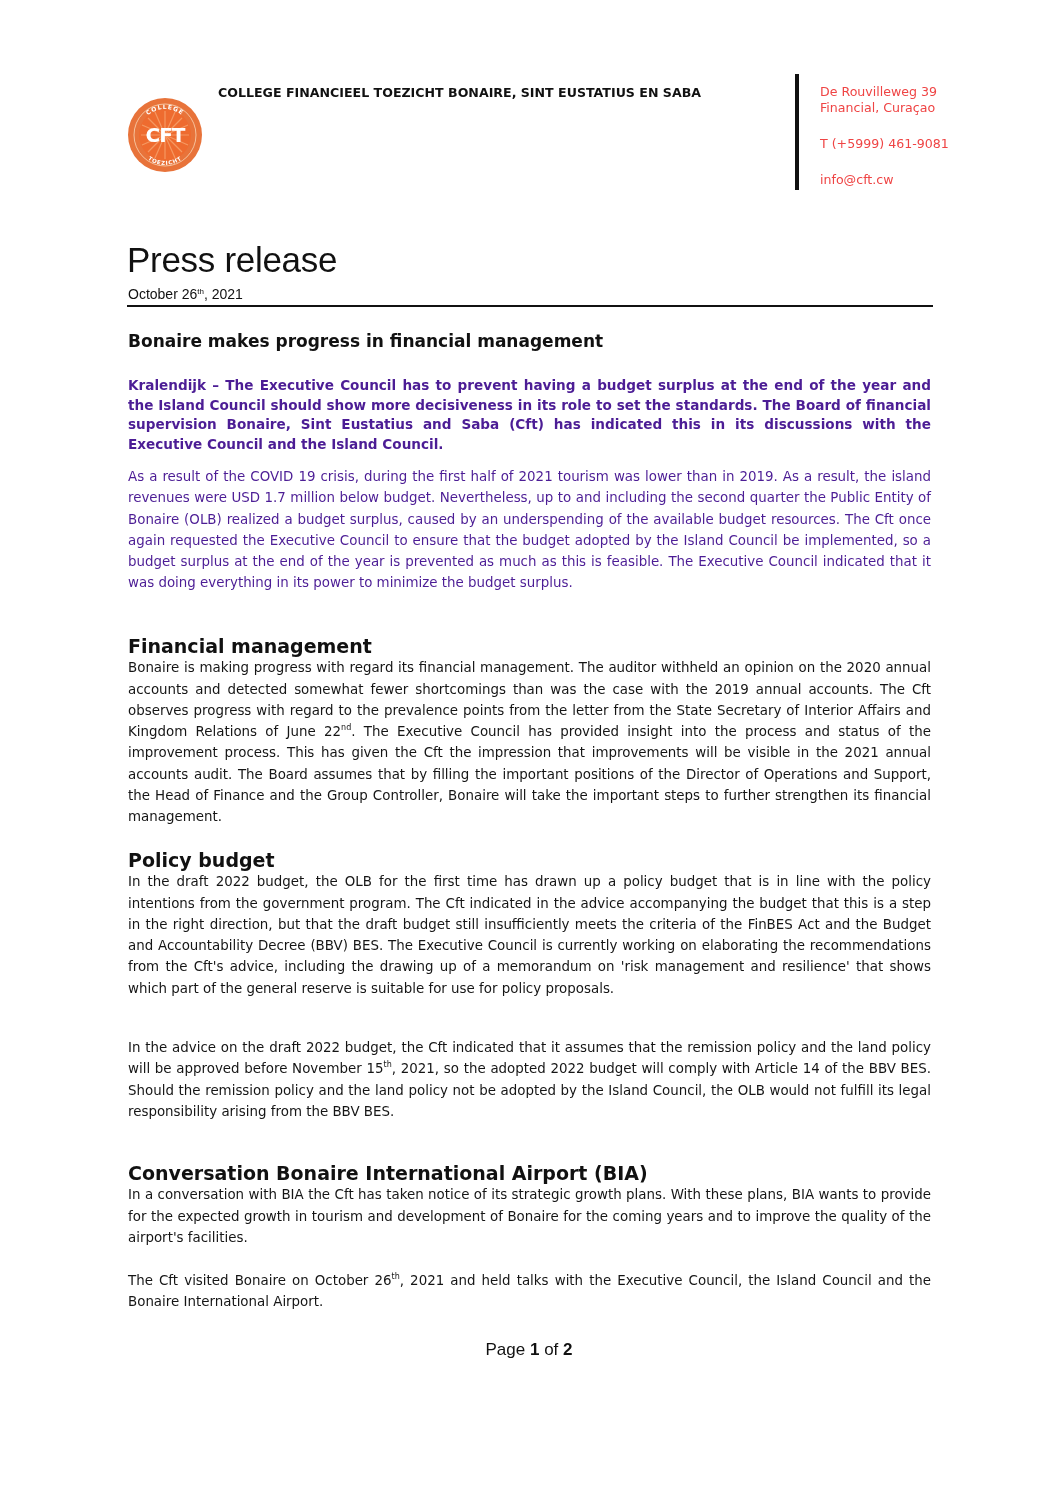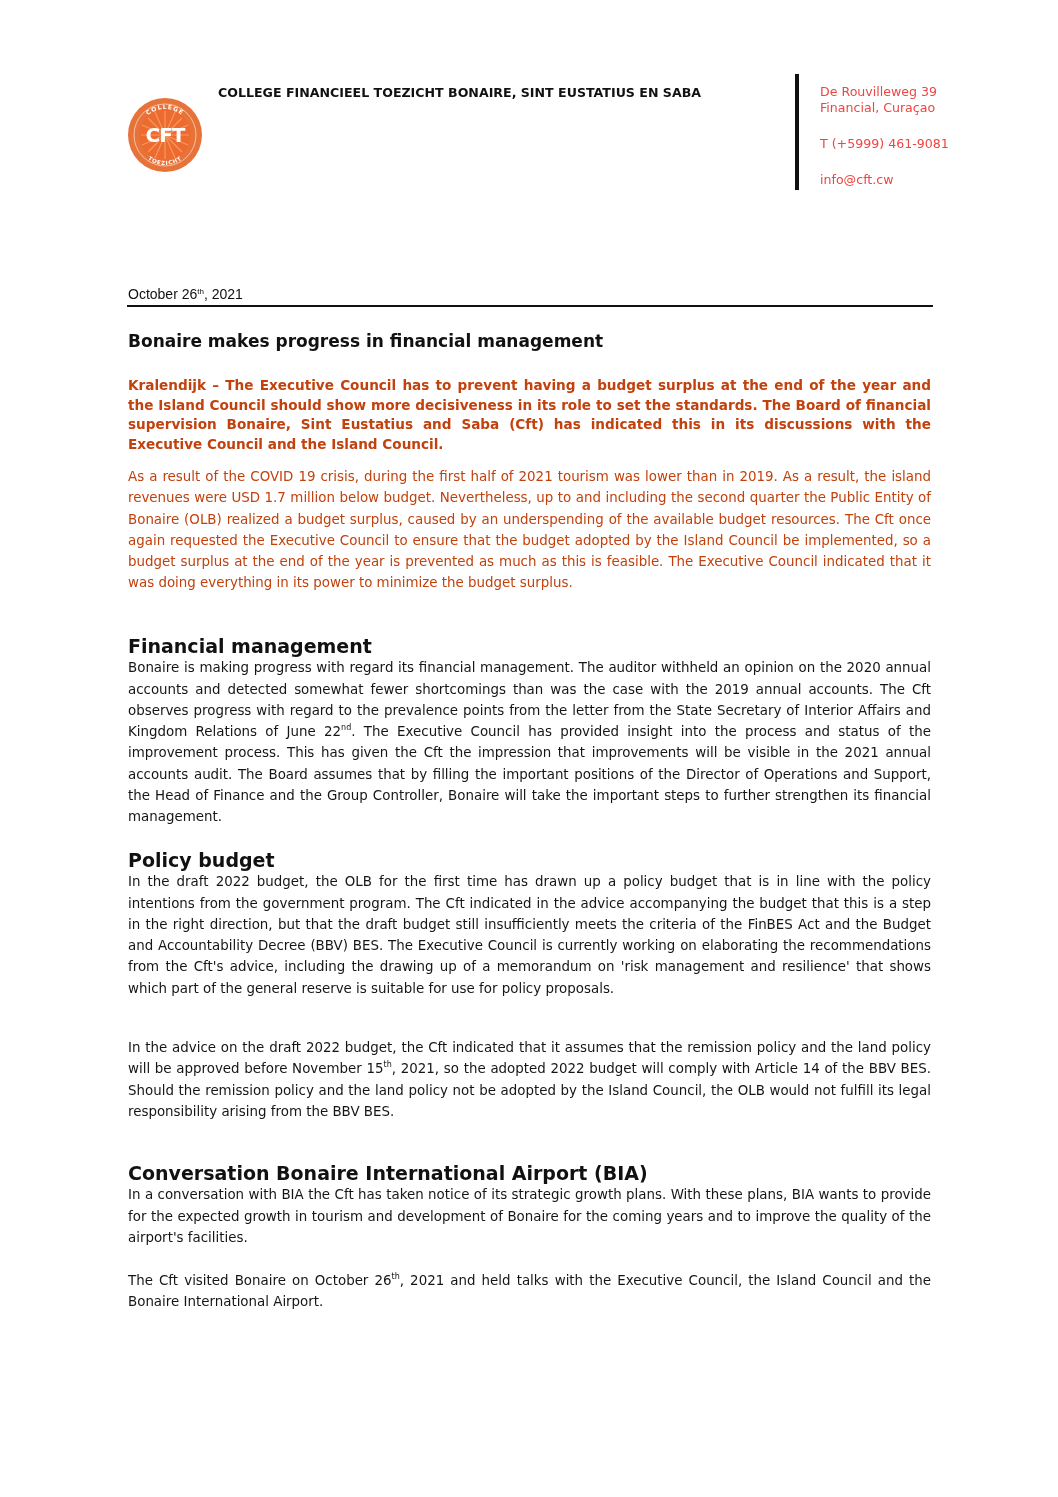--- a/index.html
+++ b/index.html
@@ -13,21 +13,21 @@
   .contact div { white-space: nowrap; }
   .contact .gap { height: 20px; }
 
   .title { position: absolute; left: 127px; top: 240px; font-family: "Liberation Sans", sans-serif; font-size: 35px; color: #111; letter-spacing: -0.3px; }
   .date { position: absolute; left: 128px; top: 286px; font-family: "Liberation Sans", sans-serif; font-size: 14px; color: #111; }
   .date sup { font-size: 8px; vertical-align: 5px; line-height: 0; }
   .hrule { position: absolute; left: 127px; top: 305px; width: 806px; height: 1.5px; background: #111; }
 
   .headline { position: absolute; left: 128px; top: 331px; font-family: "DejaVu Sans", sans-serif; font-weight: bold; font-size: 17px; color: #111; white-space: nowrap; }
 
-  .body { position: absolute; left: 128px; width: 803px; font-family: "DejaVu Sans", sans-serif; font-size: 13.4px; line-height: 21.3px; text-align: justify; color: #c2410c; }
+  .body { position: absolute; left: 128px; width: 803px; font-family: "DejaVu Sans", sans-serif; font-size: 13.4px; line-height: 21.3px; text-align: justify; color: #4c1d95; }
   .lead { top: 376px; font-weight: bold; font-size: 13.6px; line-height: 19.5px; }
   .p1 { top: 466px; }
   .sec { position: absolute; left: 128px; width: 803px; font-family: "DejaVu Sans", sans-serif; font-size: 13.4px; line-height: 21.3px; text-align: justify; color: #151515; }
   .sec h3 { margin: 0; font-size: 19px; font-weight: bold; line-height: 21.3px; color: #111; }
   .sec p { margin: 0; }
   .sec sup { font-size: 8px; vertical-align: 6px; line-height: 0; }
   .s1 { top: 636px; }
   .s2 { top: 850px; }
   .s3 { top: 1037px; }
   .s4 { top: 1163px; }
@@ -76,20 +76,21 @@
 
   <div class="contact">
     <div>De Rouvilleweg 39</div>
     <div>Financial, Curaçao</div>
     <div class="gap"></div>
     <div>T (+5999) 461-9081</div>
     <div class="gap"></div>
     <div>info@cft.cw</div>
   </div>
 
+  <div class="title">Press release</div>
   <div class="date"><span>October 26</span><sup>th</sup><span>, 2021</span></div>
   <div class="hrule"></div>
 
   <div class="headline">Bonaire makes progress in financial management</div>
 
   <div class="body lead">Kralendijk – The Executive Council has to prevent having a budget surplus at the end of the year and the Island Council should show more decisiveness in its role to set the standards. The Board of financial supervision Bonaire, Sint Eustatius and Saba (Cft) has indicated this in its discussions with the Executive Council and the Island Council.</div>
   <div class="body p1">As a result of the COVID 19 crisis, during the first half of 2021 tourism was lower than in 2019. As a result, the island revenues were USD 1.7 million below budget. Nevertheless, up to and including the second quarter the Public Entity of Bonaire (OLB) realized a budget surplus, caused by an underspending of the available budget resources. The Cft once again requested the Executive Council to ensure that the budget adopted by the Island Council be implemented, so a budget surplus at the end of the year is prevented as much as this is feasible. The Executive Council indicated that it was doing everything in its power to minimize the budget surplus.</div>
 
   <div class="sec s1">
     <h3>Financial management</h3>
@@ -107,14 +108,20 @@
 
   <div class="sec s4">
     <h3>Conversation Bonaire International Airport (BIA)</h3>
     <p>In a conversation with BIA the Cft has taken notice of its strategic growth plans. With these plans, BIA wants to provide for the expected growth in tourism and development of Bonaire for the coming years and to improve the quality of the airport's facilities.</p>
   </div>
 
   <div class="sec closing">
     <p><span>The Cft visited Bonaire on October 26</span><sup>th</sup><span>, 2021 and held talks with the Executive Council, the Island Council and the Bonaire International Airport.</span></p>
   </div>
 
+  <div class="footer">
+    <span>Page</span>
+    <b>1</b>
+    <span>of</span>
+    <b>2</b>
+  </div>
 
 </div>
 
 </body></html>

